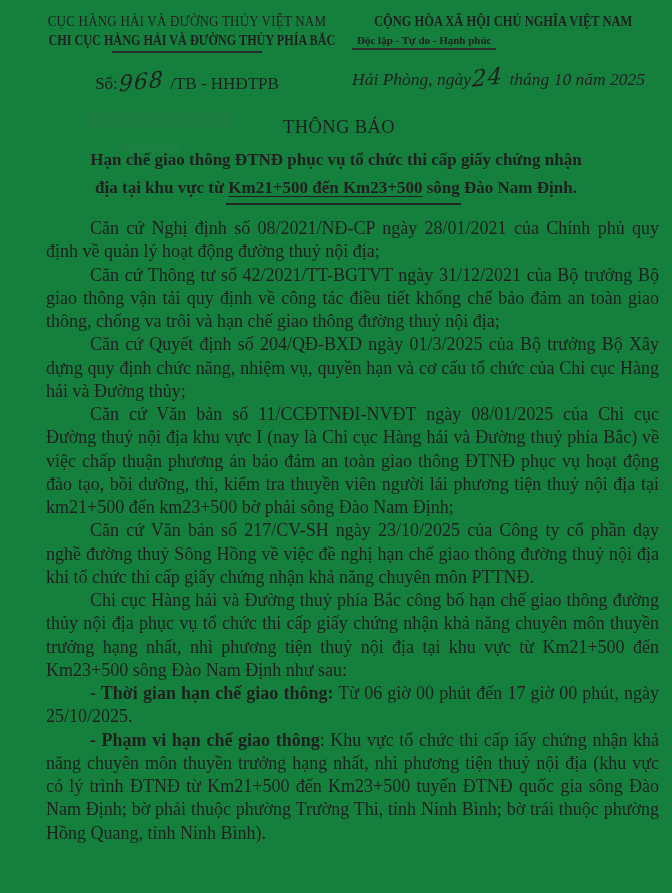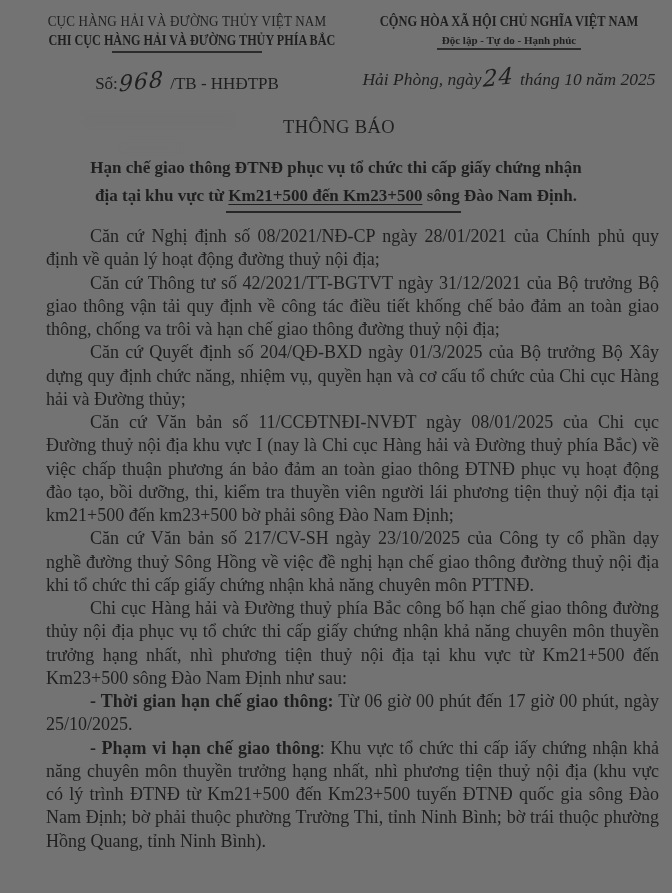--- a/index.html
+++ b/index.html
@@ -1,33 +1,33 @@
 <!DOCTYPE html>
 <html><head>
 <meta charset="utf-8">
 <style>
   html, body { margin: 0; padding: 0; background: #e8e8e8; }
   .page {
     position: relative;
     width: 672px;
     height: 893px;
     margin: 0 auto;
-    background: #737373;
+    background: #15803d;
     color: #1f1f1f;
     font-family: "Liberation Serif", serif;
     overflow: hidden;
   }
   
   .header {
     display: flex;
     justify-content: space-between;
     padding: 13px 6px 0 22px;
   }
   .header-left { width: 330px; text-align: center; }
-  .header-right { width: 314px; text-align: center; }
+  .header-right { width: 314px; }
   .org-parent {
     font-size: 14.5px;
     white-space: nowrap;
     transform: scaleX(0.9);
     transform-origin: center;
     letter-spacing: 0.2px;
   }
   .org-name {
     font-size: 14.5px;
     font-weight: bold;
@@ -90,21 +90,21 @@
   }
   .scan-artifact2 {
     position: absolute;
     left: 120px; top: 26px;
     width: 60px; height: 9px;
     background: rgba(110,110,120,0.07);
     border-radius: 4px;
     filter: blur(2px);
   }
   .heading { font-size: 18.5px; font-weight: normal; letter-spacing: 0.4px; margin-left: 6px; }
-  .subtitle { font-size: 17px; font-weight: bold; line-height: 27.5px; margin-top: 16px; }
+  .subtitle { font-size: 17px; font-weight: bold; line-height: 27.5px; margin-top: 8px; }
   .subtitle .u { text-decoration: underline; text-underline-offset: 3px; }
   .title-rule { width: 235px; height: 2px; background: #262626; margin: 2px auto 0 auto; position: relative; left: 7px; }
   
   .content {
     margin: 12px 13px 0 46px;
     font-size: 18px;
     line-height: 23.25px;
     text-align: justify;
   }
   .para { margin: 0; text-indent: 44px; }

